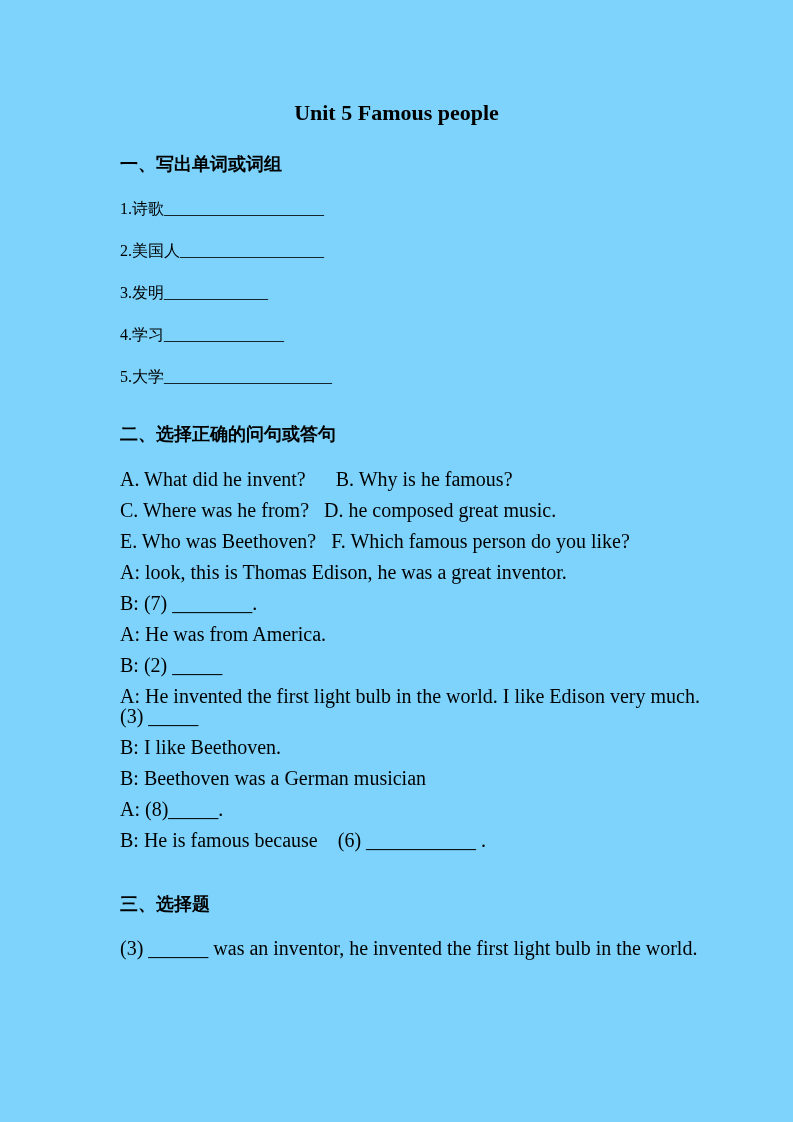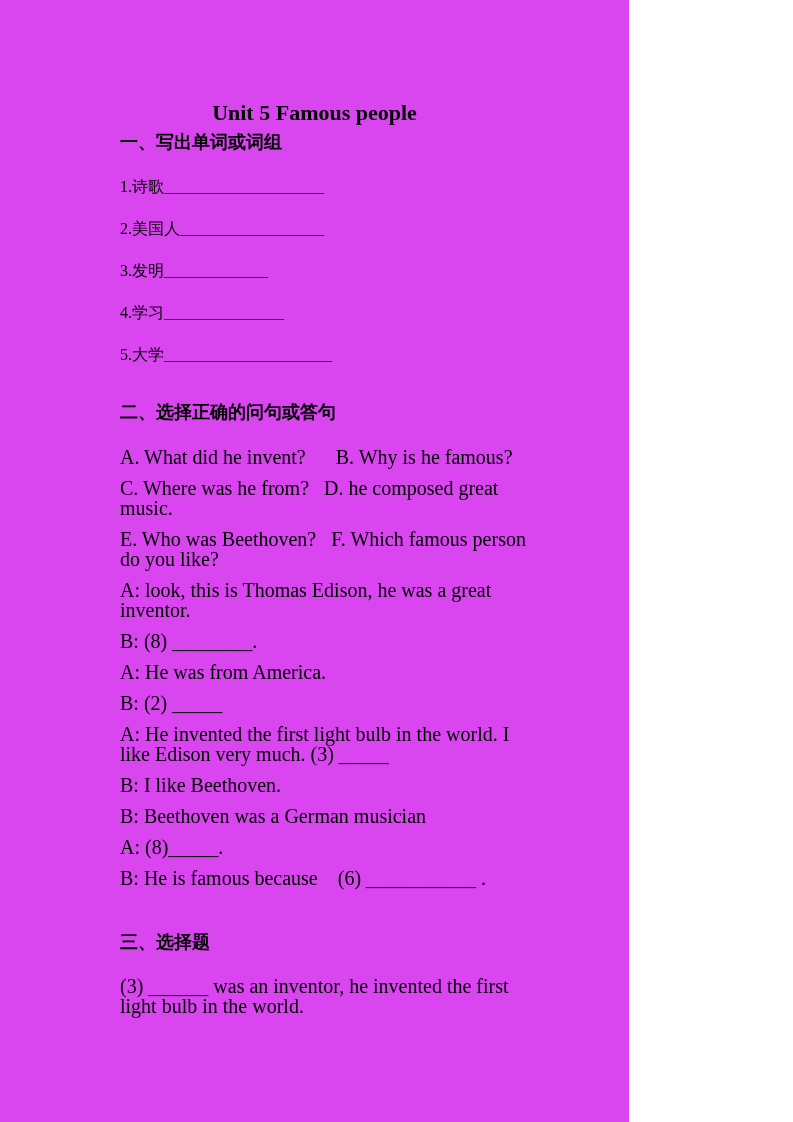--- a/index.html
+++ b/index.html
@@ -2,23 +2,23 @@
 <html><head>
 <meta charset="utf-8">
 <style>
   html, body {
     margin: 0;
     padding: 0;
     background: #ffffff;
   }
   .page {
     position: relative;
-    width: 629px;
+    width: 793px;
     height: 1122px;
-    background: #d946ef;
+    background: #7dd3fc;
     color: #000000;
     font-family: "Liberation Serif", serif;
     overflow: hidden;
   }
   .doc-title {
     margin: 0;
     padding-top: 100px;
     text-align: center;
     font-family: "Liberation Serif", serif;
     font-size: 22px;
@@ -36,21 +36,21 @@
     margin-left: 120px;
     margin-right: 90px;
   }
   .section-heading {
     font-family: "Liberation Sans", sans-serif;
     font-size: 18px;
     font-weight: bold;
     line-height: 24px;
     margin: 0;
   }
-  .heading-1 { margin-top: 4px; font-family: Liberation Serif, serif; }
+  .heading-1 { margin-top: 26px; font-family: Liberation Serif, serif; }
   .heading-2 { margin-top: 36px; font-family: Liberation Mono, monospace; }
   .heading-3 { margin-top: 42px; }
   .vocab-item {
     font-size: 16px;
     line-height: 20px;
     margin: 0 0 22px 0;
     white-space: pre-wrap;
     font-family: Liberation Serif, serif;
   }
   .vocab-list { margin-top: 23px; }
@@ -84,21 +84,21 @@
     <h3 class="section-heading heading-2">二、选择正确的问句或答句</h3>
 
     <div class="lines-block">
       <p class="line">A. What did he invent?      B. Why is he famous?</p>
       <p class="line">C. Where was he from?   D. he composed great music.</p>
       <p class="line">E. Who was Beethoven?   F. Which famous person do you like?</p>
     </div>
 
     <div>
       <p class="line">A: look, this is Thomas Edison, he was a great inventor.</p>
-      <p class="line">B: (8) ________.</p>
+      <p class="line">B: (7) ________.</p>
       <p class="line">A: He was from America.</p>
       <p class="line">B: (2) _____</p>
       <p class="line">A: He invented the first light bulb in the world. I like Edison very much. (3) _____</p>
       <p class="line">B: I like Beethoven.</p>
       <p class="line">B: Beethoven was a German musician</p>
       <p class="line">A: (8)_____.</p>
       <p class="line">B: He is famous because    (6) ___________ .</p>
     </div>
 
     <h3 class="section-heading heading-3">三、选择题</h3>

